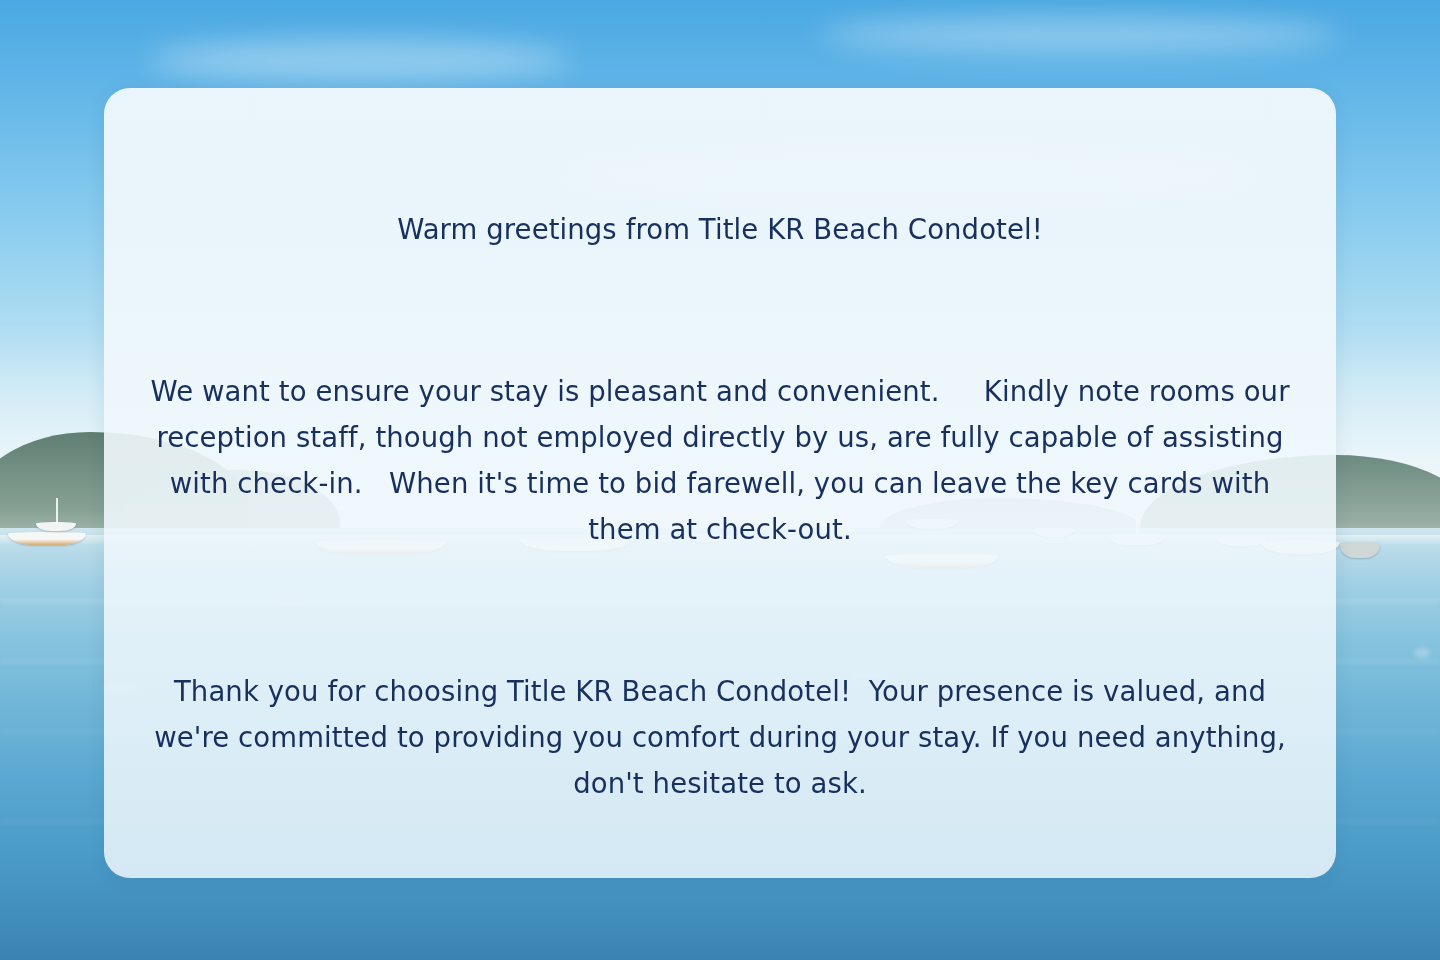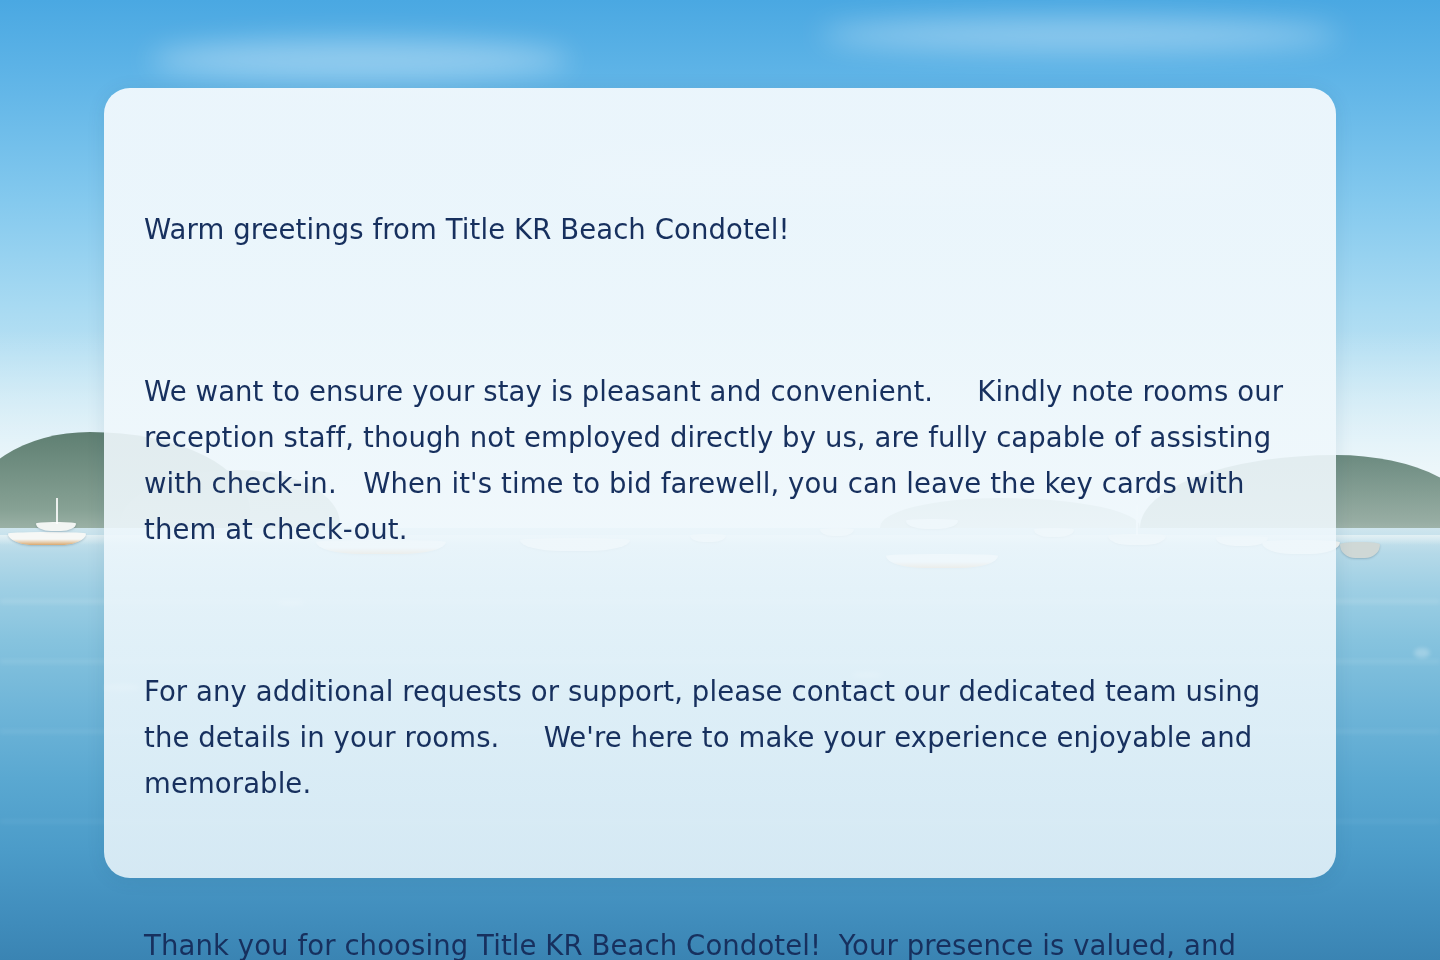--- a/index.html
+++ b/index.html
@@ -157,21 +157,21 @@
 
   .msg {
     color: #17305e;
     font-family: "DejaVu Sans", sans-serif;
     font-size: 27.5px;
     line-height: 46px;
     letter-spacing: 0.1px;
     white-space: pre-wrap;
     word-wrap: break-word;
   }
-  .msg .para { margin: 0 0 24px 0; }
+  .msg .para { margin: 0 0 24px 0; text-align: center; }
   .msg .para:last-child { margin-bottom: 0; }
 </style>
 </head>
 <body>
 
 <div id="scene">
 
   <div class="sky"></div>
   <div class="cloudwisp" style="left:150px; top:40px; width:420px; height:40px;"></div>
   <div class="cloudwisp" style="left:820px; top:18px; width:520px; height:34px;"></div>
@@ -209,19 +209,18 @@
 
   <div class="refl" style="left:104px; top:684px; width:36px; height:7px;"></div>
   <div class="refl" style="left:278px; top:600px; width:26px; height:6px;"></div>
   <div class="refl" style="left:852px; top:672px; width:30px; height:6px;"></div>
   <div class="refl" style="left:1414px; top:648px; width:16px; height:10px;"></div>
 
   <div class="card">
     <div class="msg">
       <p class="para">Warm greetings from Title KR Beach Condotel!</p>
       <p class="para">We want to ensure your stay is pleasant and convenient.     Kindly note rooms our reception staff, though not employed directly by us, are fully capable of assisting with check-in.   When it's time to bid farewell, you can leave the key cards with them at check-out.</p>
-      <p class="para">For any additional requests or support, please contact our dedicated team using the details in your rooms.     We're here to make your experience enjoyable and memorable.</p>
       <p class="para">Thank you for choosing Title KR Beach Condotel!  Your presence is valued, and we're committed to providing you comfort during your stay. If you need anything, don't hesitate to ask.</p>
       
     </div>
   </div>
 
 </div>
 
 </body></html>

